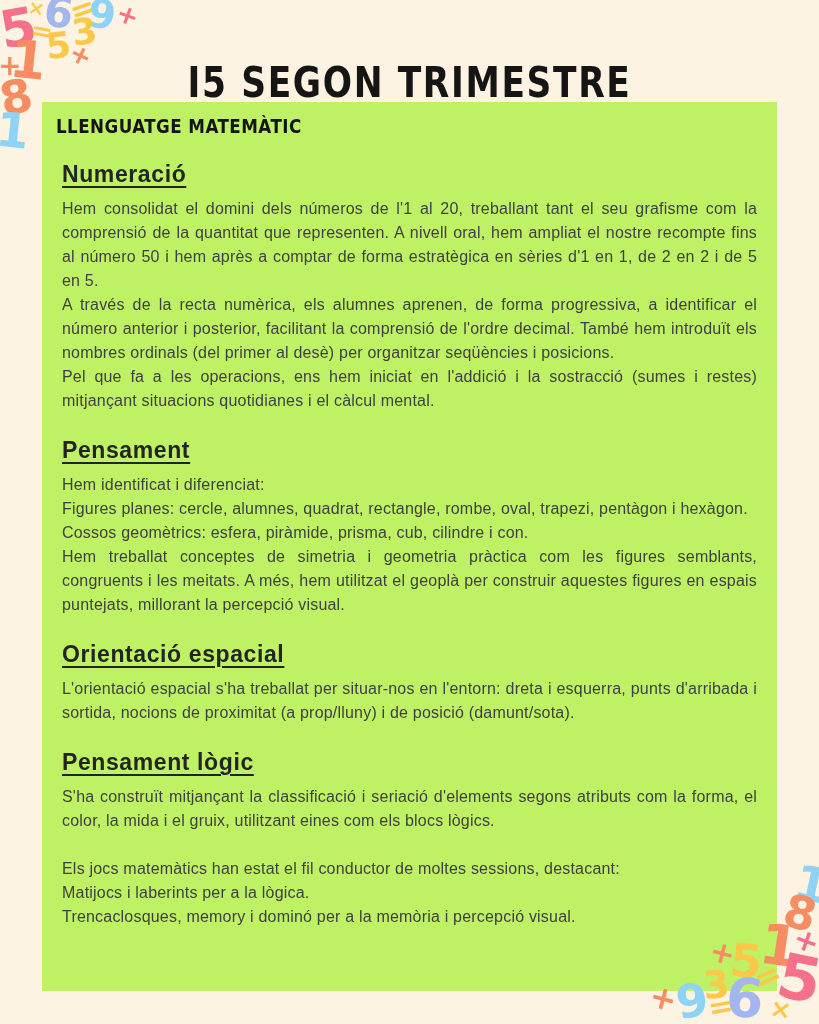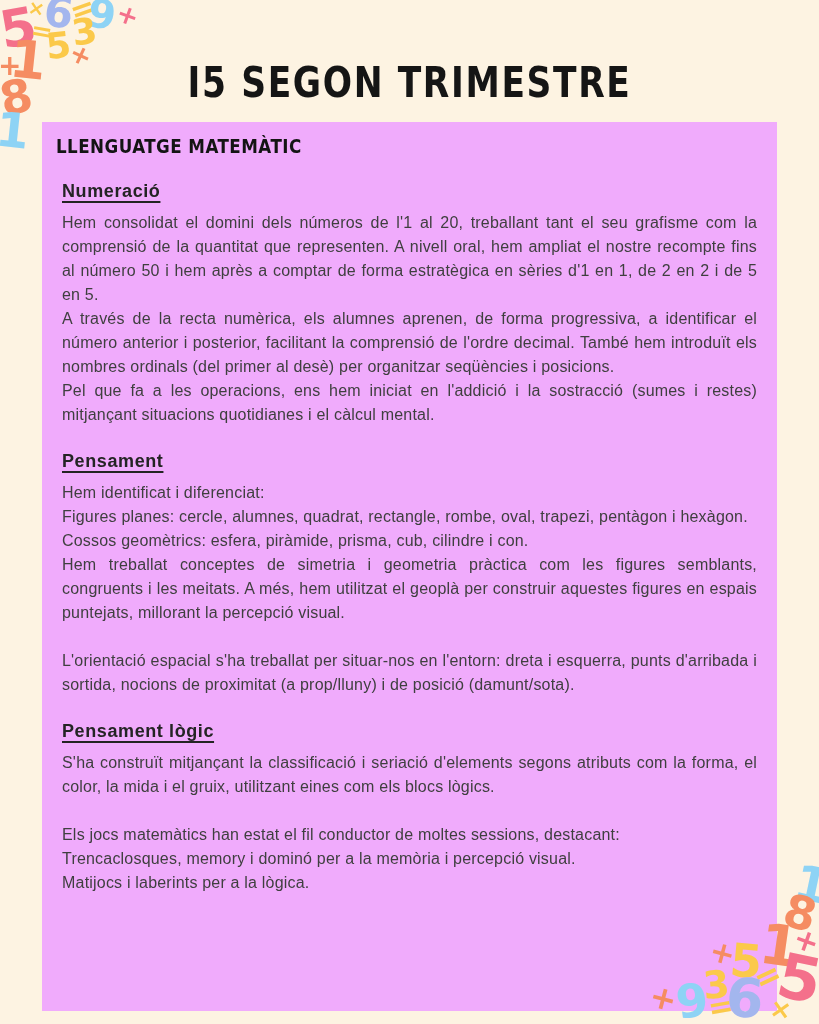--- a/index.html
+++ b/index.html
@@ -20,40 +20,39 @@
     letter-spacing: 2px;
     color: #151515;
     transform: scaleX(0.82);
     transform-origin: center;
     white-space: nowrap;
   }
   .panel {
     position: absolute;
     left: 42px; top: 102px;
     width: 735px; height: 889px;
-    background: #f0abfc;
+    background: #bef264;
     box-sizing: border-box;
     padding: 13px 20px 0 20px;
-    margin-top: 20px;
   }
   .panel-heading {
     font-family: "DejaVu Sans", sans-serif;
     font-weight: bold;
     font-size: 19px;
     letter-spacing: 0.5px;
     color: #141414;
     transform: scaleX(0.88);
     transform-origin: left;
     white-space: nowrap;
     margin: 0 0 0 -6px;
   }
   .section { margin-top: 24px; }
   .section-heading {
     display: inline-block;
-    font-size: 18px;
+    font-size: 23px;
     font-weight: bold;
     letter-spacing: 0.6px;
     color: #242424;
     text-decoration: underline;
     text-decoration-thickness: 2px;
     text-underline-offset: 4px;
     margin: 0 0 9px 0;
   }
   .body-text { color: #3f3f3f; }
   .para {
@@ -93,33 +92,34 @@
     <h3 class="section-heading">Pensament</h3>
     <div class="body-text">
       <p class="para">Hem identificat i diferenciat:</p>
       <p class="para">Figures planes: cercle, alumnes, quadrat, rectangle, rombe, oval, trapezi, pentàgon i hexàgon.</p>
       <p class="para">Cossos geomètrics: esfera, piràmide, prisma, cub, cilindre i con.</p>
       <p class="para">Hem treballat conceptes de simetria i geometria pràctica com les figures semblants, congruents i les meitats. A més, hem utilitzat el geoplà per construir aquestes figures en espais puntejats, millorant la percepció visual.</p>
     </div>
   </div>
 
   <div class="section">
+    <h3 class="section-heading">Orientació espacial</h3>
     <div class="body-text">
       <p class="para">L'orientació espacial s'ha treballat per situar-nos en l'entorn: dreta i esquerra, punts d'arribada i sortida, nocions de proximitat (a prop/lluny) i de posició (damunt/sota).</p>
     </div>
   </div>
 
   <div class="section">
     <h3 class="section-heading">Pensament lògic</h3>
     <div class="body-text">
       <p class="para">S'ha construït mitjançant la classificació i seriació d'elements segons atributs com la forma, el color, la mida i el gruix, utilitzant eines com els blocs lògics.</p>
       <p class="para"></p>
       <p class="para">Els jocs matemàtics han estat el fil conductor de moltes sessions, destacant:</p>
+      <p class="para">Matijocs i laberints per a la lògica.</p>
       <p class="para">Trencaclosques, memory i dominó per a la memòria i percepció visual.</p>
-      <p class="para">Matijocs i laberints per a la lògica.</p>
     </div>
   </div>
 </div>
 
 <div id="decor-layer">
     <span class="decor-glyph" style="left: 0px; top: 2px; font-size: 52px; color: rgb(244, 112, 139); transform: rotate(-10deg);">5</span>
     <span class="decor-glyph" style="left: 28px; top: -2px; font-size: 20px; color: rgb(251, 201, 74); transform: rotate(10deg);">×</span>
     <span class="decor-glyph" style="left: 44px; top: -8px; font-size: 42px; color: rgb(163, 182, 238); transform: rotate(8deg);">6</span>
     <span class="decor-glyph" style="left: 70px; top: -6px; font-size: 30px; color: rgb(251, 201, 74); transform: rotate(-20deg);">=</span>
     <span class="decor-glyph" style="left: 88px; top: -6px; font-size: 40px; color: rgb(142, 211, 245); transform: rotate(8deg);">9</span>

